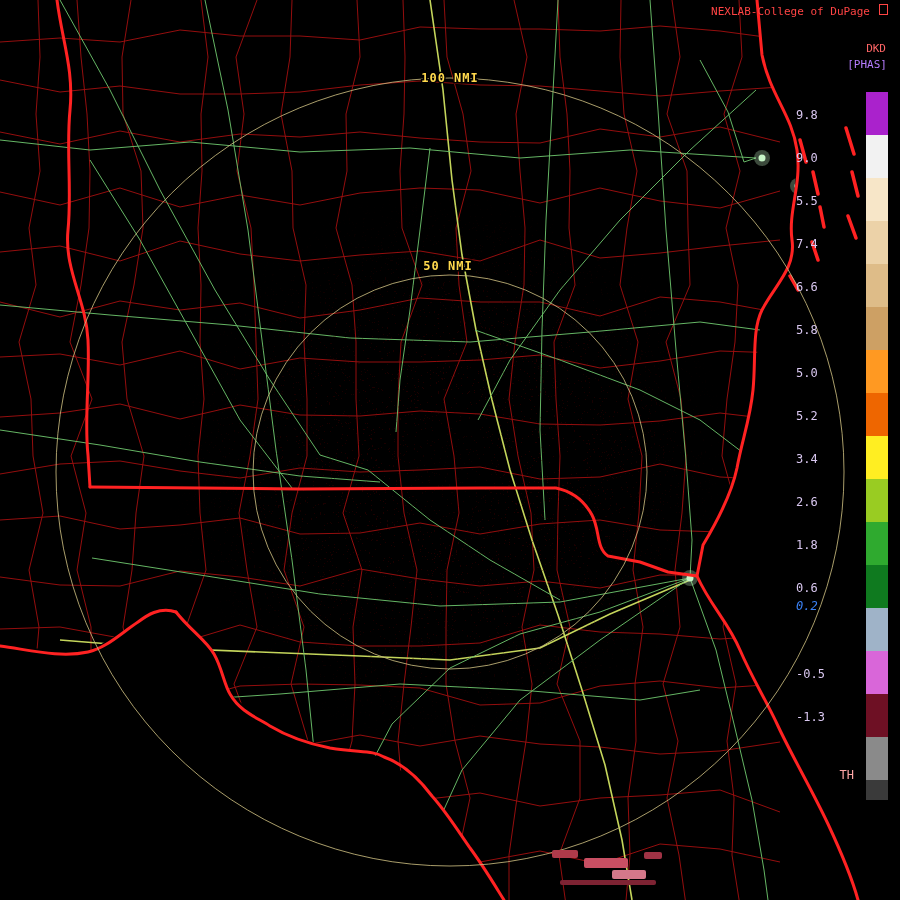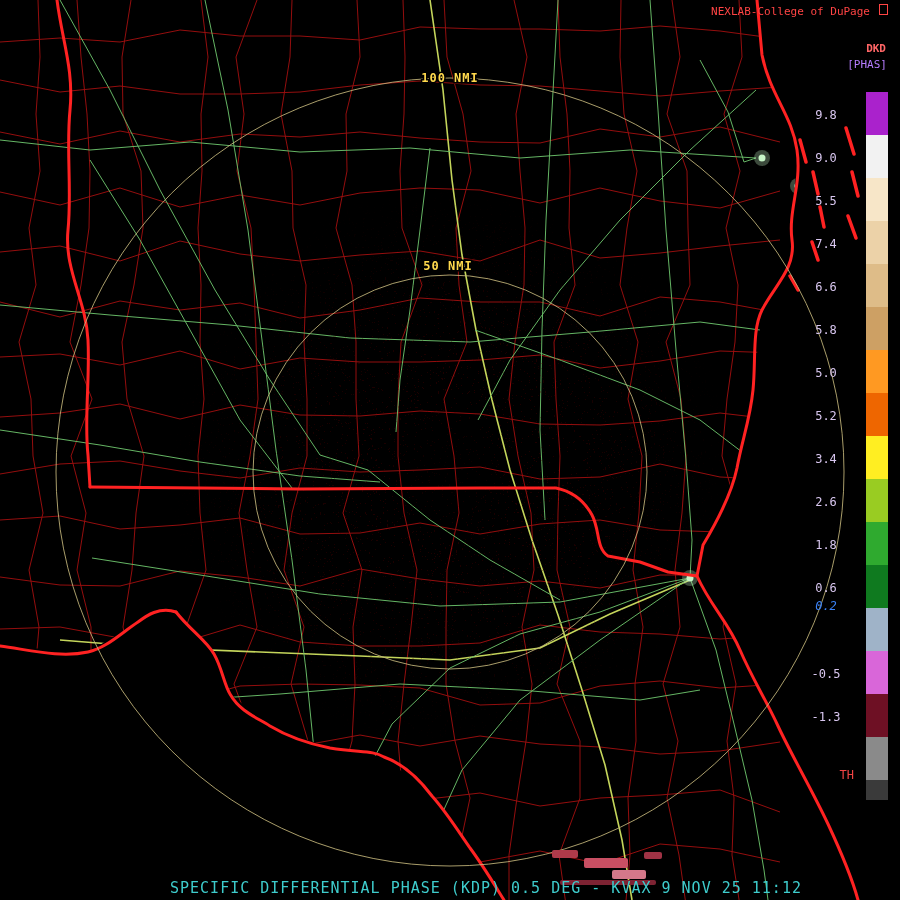--- a/index.html
+++ b/index.html
@@ -9,27 +9,27 @@
   }
   .map{position:absolute;left:0;top:0;width:900px;height:900px;}
   .hdr-site{
     position:absolute;top:5px;right:30px;font-size:11px;letter-spacing:0;
     white-space:nowrap;
   }
   .logo-box{
     position:absolute;top:4px;right:12px;width:9px;height:11px;
     border:1px solid #ff4444;box-sizing:border-box;
   }
-  .hdr-code{position:absolute;top:42px;right:14px;font-size:11px;font-weight:bold;white-space:nowrap;}
+  .hdr-code{position:absolute;top:42px;right:14px;font-size:11px;font-weight:normal;white-space:nowrap;}
   .hdr-unit{position:absolute;top:58px;right:13px;font-size:11px;white-space:nowrap;}
   .cb-bar{position:absolute;top:92px;right:12px;width:22px;display:flex;flex-direction:column;}
   .cb-seg{width:100%;}
   .cb-layer{position:absolute;inset:0;pointer-events:none;}
   .cb-tick{
-    position:absolute;right:44px;width:60px;text-align:center;
+    position:absolute;right:44px;width:60px;text-align:left;
     font-size:12px;line-height:16px;white-space:nowrap;
   }
   .cb-th{position:absolute;right:46px;top:768px;width:60px;text-align:right;font-size:12px;}
   .statusbar{
     position:absolute;bottom:3px;left:170px;font-size:15px;letter-spacing:1px;
     white-space:nowrap;
   }
   .ringlab{
     font:bold 12px "DejaVu Sans Mono",monospace;text-anchor:middle;
     stroke:#000;stroke-width:3px;paint-order:stroke;letter-spacing:1px;
@@ -189,16 +189,15 @@
       <div class="cb-tick" style="top: 365px; color: rgb(217, 199, 240);">5.0</div>
       <div class="cb-tick" style="top: 408px; color: rgb(217, 199, 240);">5.2</div>
       <div class="cb-tick" style="top: 451px; color: rgb(217, 199, 240);">3.4</div>
       <div class="cb-tick" style="top: 494px; color: rgb(217, 199, 240);">2.6</div>
       <div class="cb-tick" style="top: 537px; color: rgb(217, 199, 240);">1.8</div>
       <div class="cb-tick" style="top: 580px; color: rgb(217, 199, 240);">0.6</div>
       <div class="cb-tick" style="top: 598px; color: #3b82f6; font-style: italic;">0.2</div>
       <div class="cb-tick" style="top: 666px; color: rgb(217, 199, 240);">-0.5</div>
       <div class="cb-tick" style="top: 709px; color: rgb(217, 199, 240);">-1.3</div>
     </div>
-  <div class="cb-th" style="color: #ef4444;">TH</div>
-
-  <div class="statusbar" style="color: rgb(62, 204, 204);">SPECIFIC DIFFERENTIAL PHASE (KDP) 0.5 DEG - KVAX 9 NOV 25 11:12</div>
+  <div class="cb-th" style="color: #fca5a5;">TH</div>
+
 </div>
 
 </body></html>

